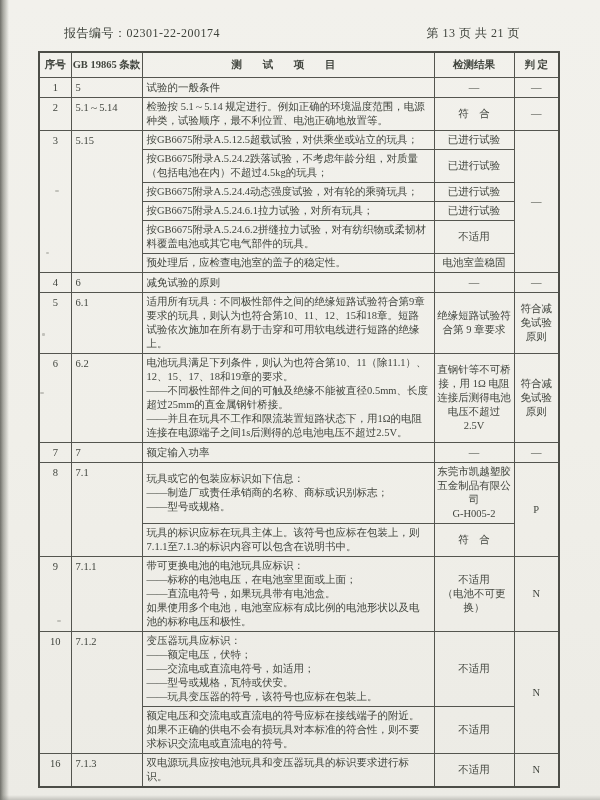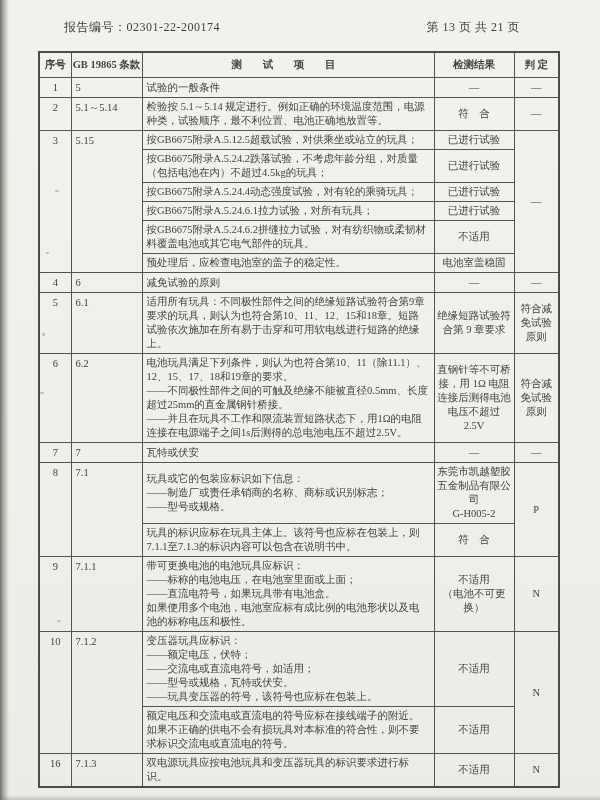--- a/index.html
+++ b/index.html
@@ -12,21 +12,21 @@
   .edge-left{
     position:absolute;left:0;top:0;bottom:0;width:9px;
     background:linear-gradient(90deg,#70706a 0%,#a8a8a1 35%,rgba(240,239,233,0) 100%);
   }
   .edge-bottom{
     position:absolute;left:0;right:0;bottom:0;height:5px;
     background:linear-gradient(0deg,rgba(120,120,114,.35),rgba(120,120,114,0));
   }
   .speck{position:absolute;background:#aeaea6;border-radius:1px;opacity:.7;}
   .pagehead{
-    position:absolute;top:19px;left:64px;right:80px;
+    position:absolute;top:25px;left:64px;right:80px;
     display:flex;justify-content:space-between;
     font-size:12px;letter-spacing:.5px;color:#3d413a;
   }
   table.report{
     position:absolute;top:51px;left:38px;width:520px;
     border-collapse:collapse;table-layout:fixed;
     border:2px solid #4c4d47;
   }
   col.c-no{width:32px;}
   col.c-clause{width:71px;}
@@ -151,21 +151,21 @@
     <td class="item">电池玩具满足下列条件，则认为也符合第10、11（除11.1）、12、15、17、18和19章的要求。
 ——不同极性部件之间的可触及绝缘不能被直径0.5mm、长度超过25mm的直金属钢针桥接。
 ——并且在玩具不工作和限流装置短路状态下，用1Ω的电阻连接在电源端子之间1s后测得的总电池电压不超过2.5V。</td>
     <td class="result">直钢针等不可桥接，用 1Ω 电阻连接后测得电池电压不超过 2.5V</td>
     <td class="verdict">符合减免试验原则</td>
   </tr>
 
   <tr>
     <td class="no">7</td>
     <td class="clause">7</td>
-    <td class="item">瓦特或伏安</td>
+    <td class="item">额定输入功率</td>
     <td class="result">—</td>
     <td class="verdict">—</td>
   </tr>
 
   <tr>
     <td class="no" rowspan="2">8</td>
     <td class="clause" rowspan="2">7.1</td>
     <td class="item">玩具或它的包装应标识如下信息：
 ——制造厂或责任承销商的名称、商标或识别标志；
 ——型号或规格。</td>

